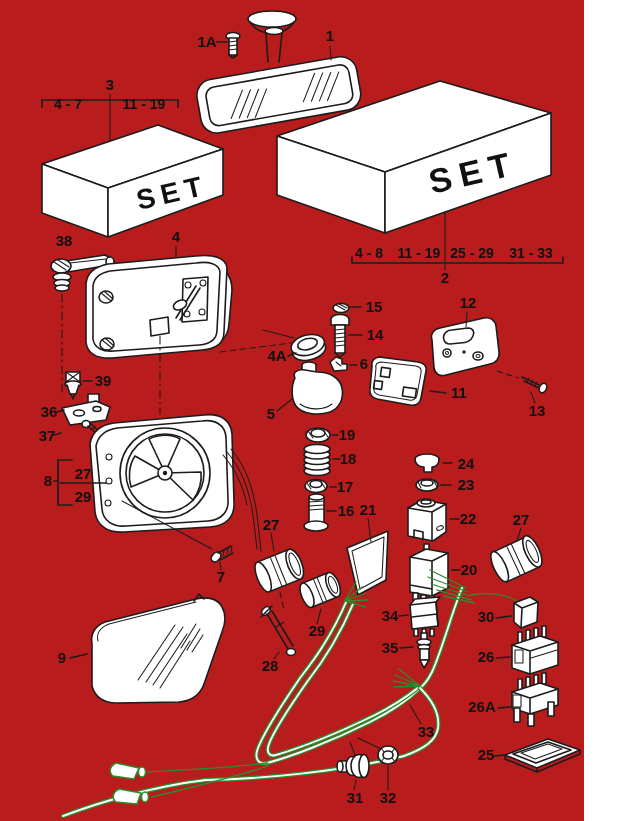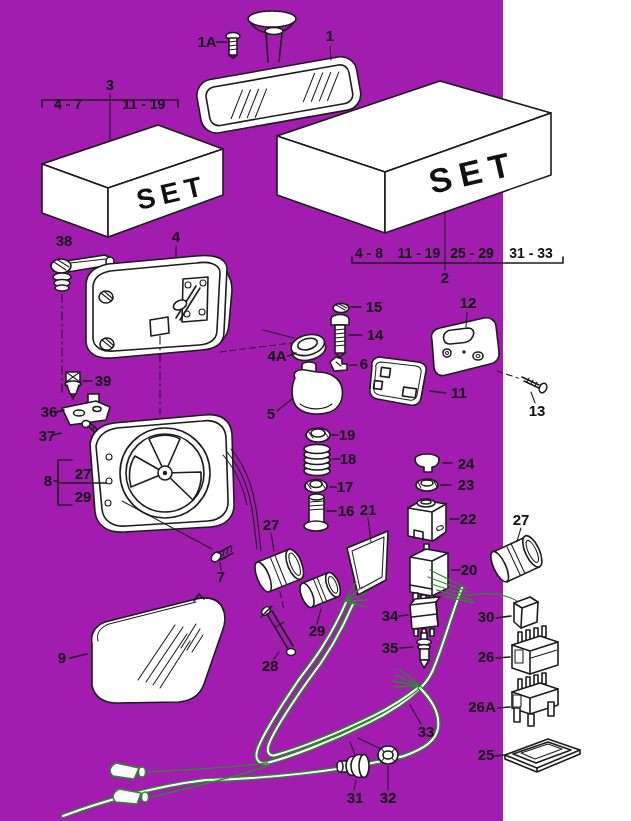--- a/index.html
+++ b/index.html
@@ -1,16 +1,16 @@
 <!DOCTYPE html>
 <html><head>
 <meta charset="utf-8">
 <style>
   html,body{margin:0;padding:0;background:#fff}
-  .page{width:503px;height:821px;background:#a21caf;position:relative;font-family:"Liberation Sans",sans-serif}
+  .page{width:584px;height:821px;background:#b91c1c;position:relative;font-family:"Liberation Sans",sans-serif}
   .ln{fill:none;stroke:#1c1c1c;stroke-width:1.6;stroke-linecap:round;stroke-linejoin:round}
   .fw{fill:#fff;stroke:#1c1c1c;stroke-width:1.6;stroke-linecap:round;stroke-linejoin:round}
   .thin{stroke-width:1.05}
   .dash{stroke-dasharray:6 4}
   .ddot{stroke-dasharray:8 4 2 4}
   .w1{fill:none;stroke:#2e8b2e;stroke-width:4.4;stroke-linecap:round}
   .w2{fill:none;stroke:#fff;stroke-width:1.9;stroke-linecap:round}
   .ws{fill:none;stroke:#2e8b2e;stroke-width:1.3;stroke-linecap:round}
   .gfw{fill:#fff;stroke:#2e8b2e;stroke-width:1.5;stroke-linejoin:round}
   text{text-anchor:middle;fill:#111}

